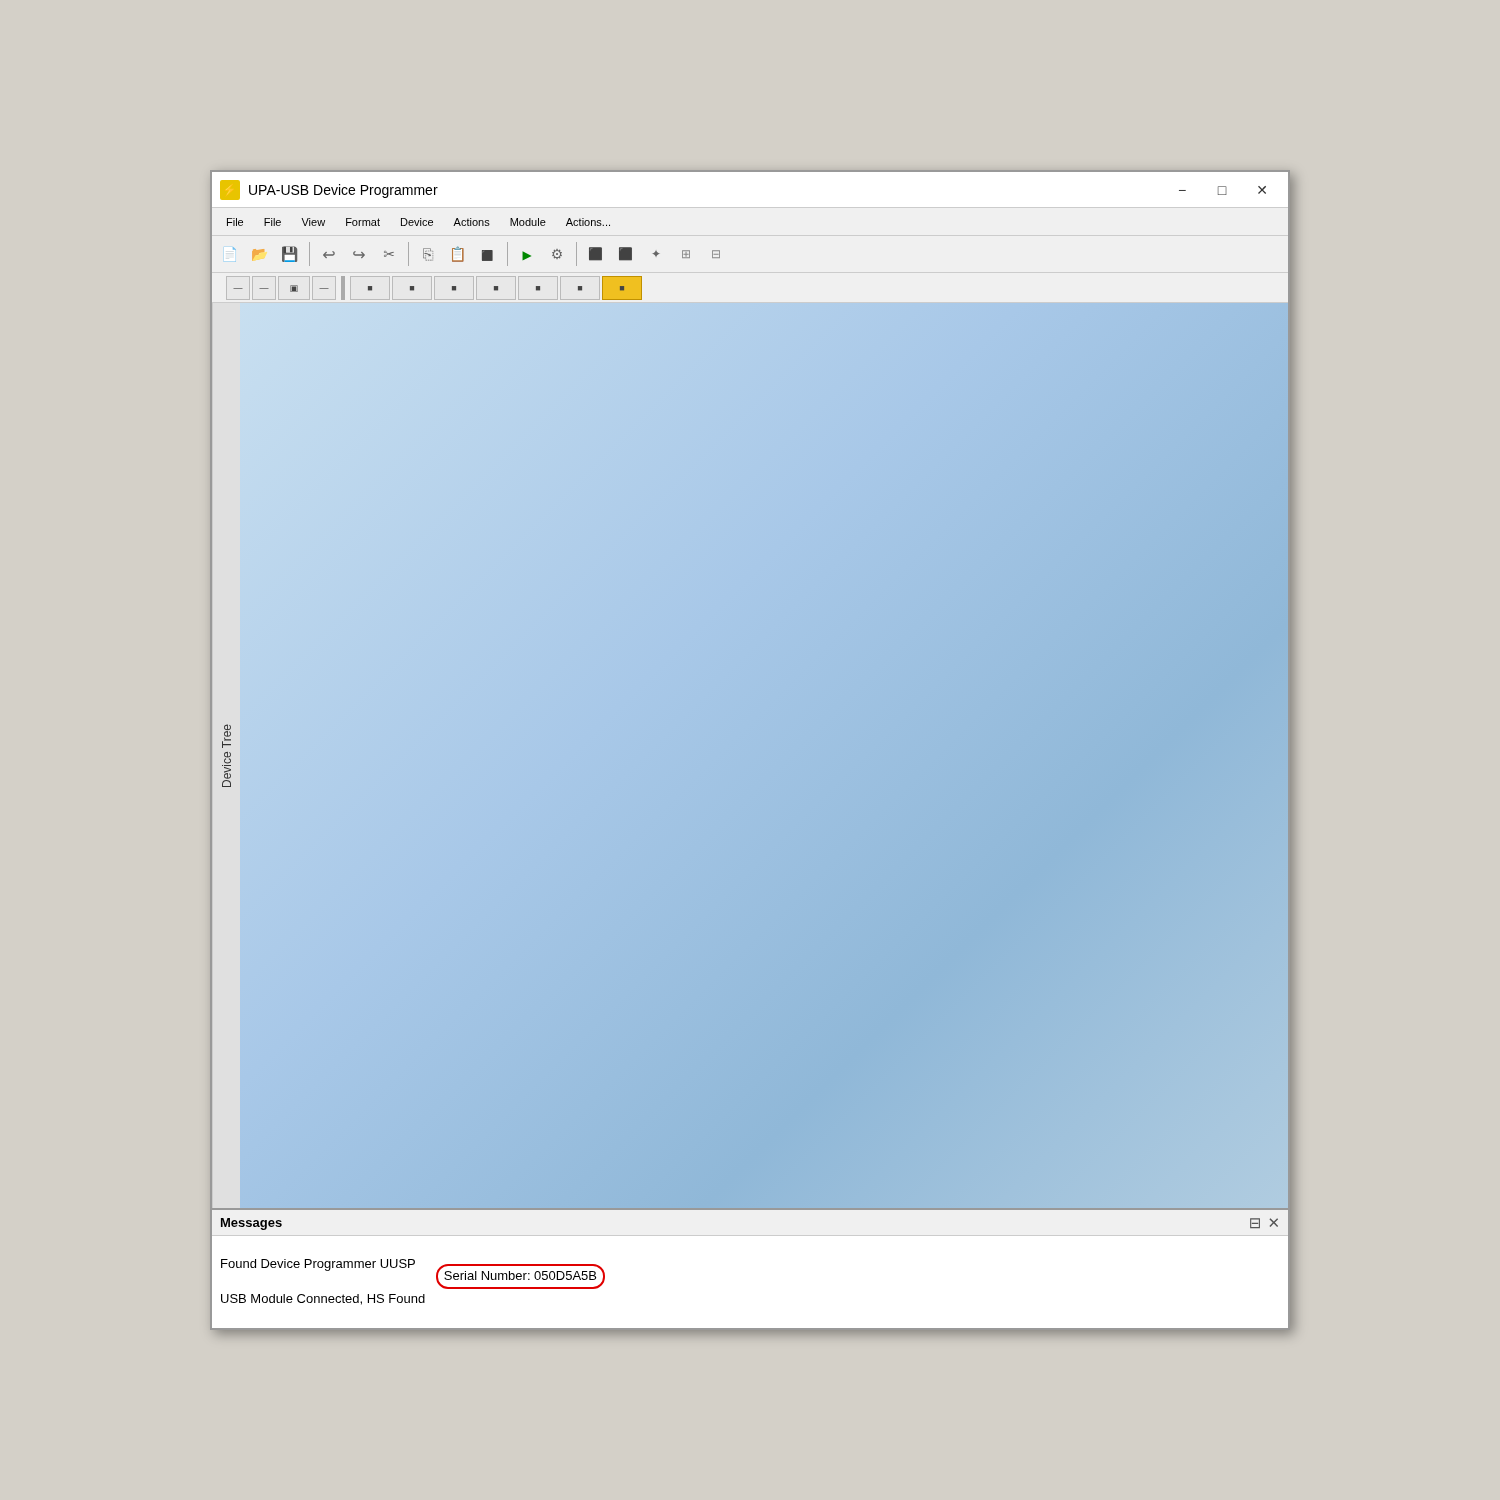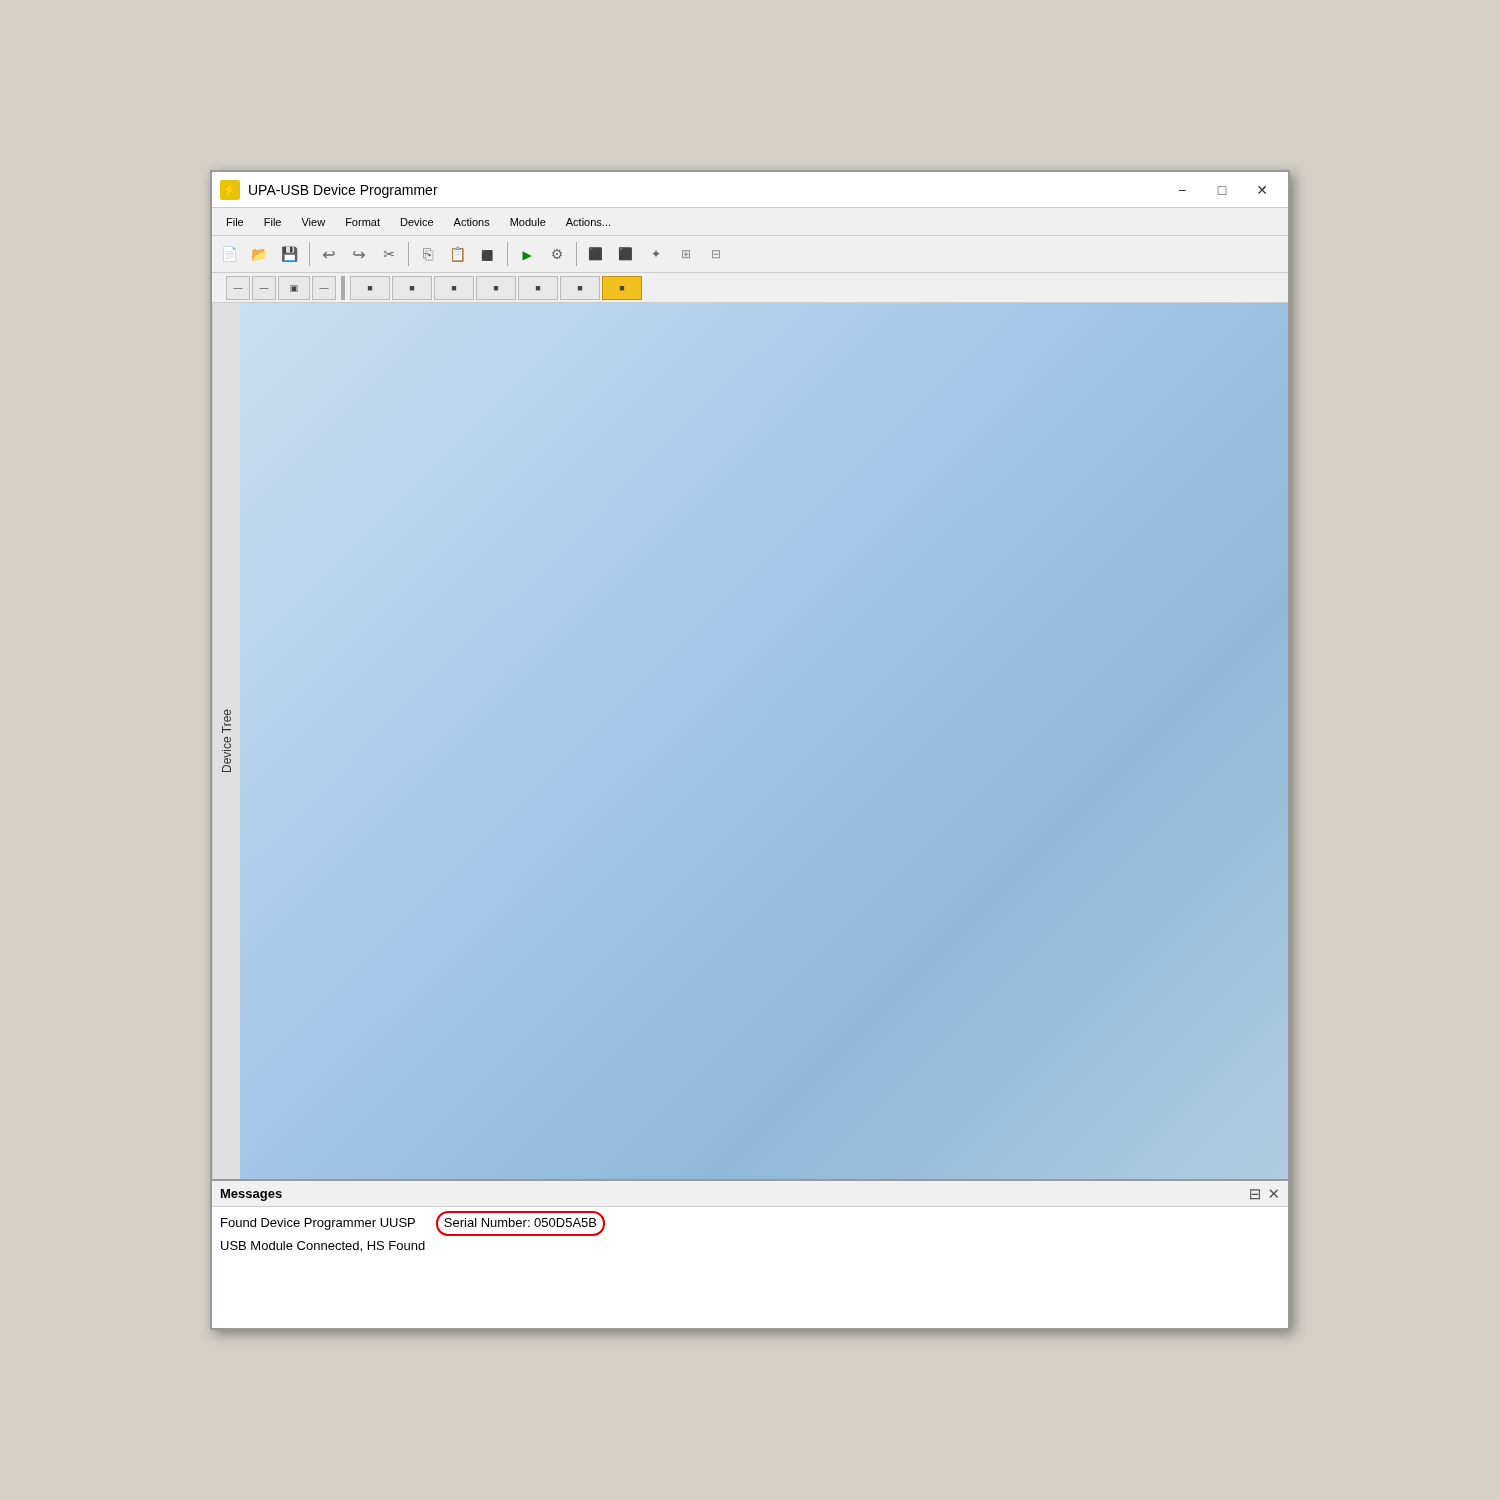--- a/index.html
+++ b/index.html
@@ -188,21 +188,21 @@
       background: #b8cce0;
     }
 
     
     .pcb-svg {
       width: 100%;
       height: 100%;
     }
 
     .messages-panel {
-      height: 149px;
+      height: 120px;
       border-top: 2px solid #999;
       background: #fff;
       flex-shrink: 0;
       display: flex;
       flex-direction: column;
     }
 
     .messages-header {
       background: #f0f0f0;
       border-bottom: 1px solid #ccc;
@@ -242,20 +242,21 @@
       align-items: center;
       gap: 20px;
     }
 
     .serial-highlight {
       border: 2px solid #e00000;
       border-radius: 12px;
       padding: 0 6px;
       color: #000;
       font-weight: 500;
+      margin-top: 24px;
     }
 
     
     .bg-gradient {
       position: absolute;
       inset: 0;
       background: linear-gradient(135deg, #c8dff0 0%, #a8c8e8 40%, #90b8d8 70%, #b0cce0 100%);
     }
   </style>
 </head>

